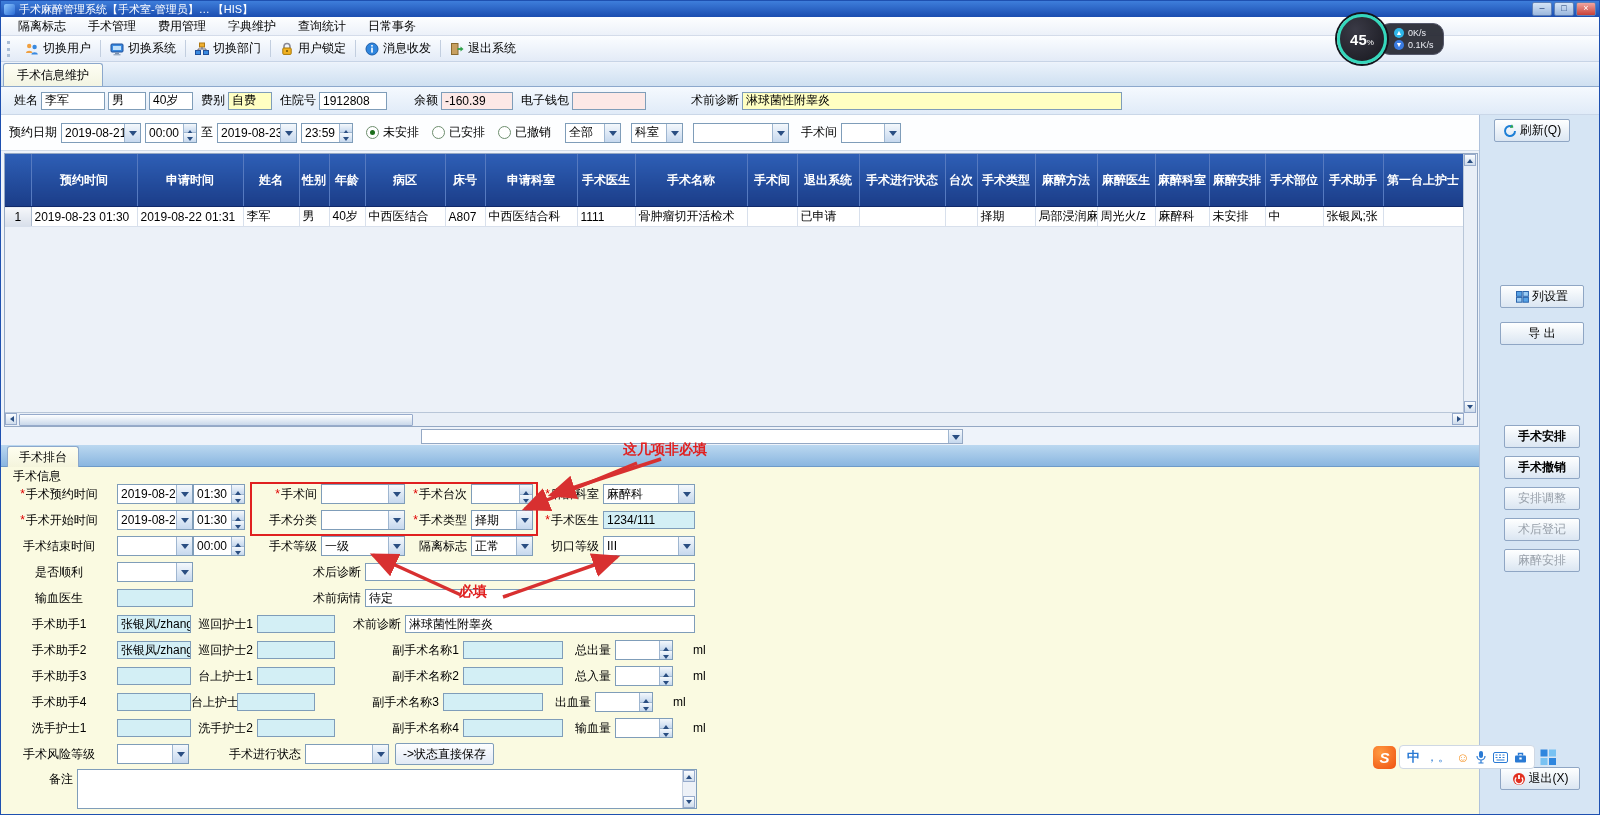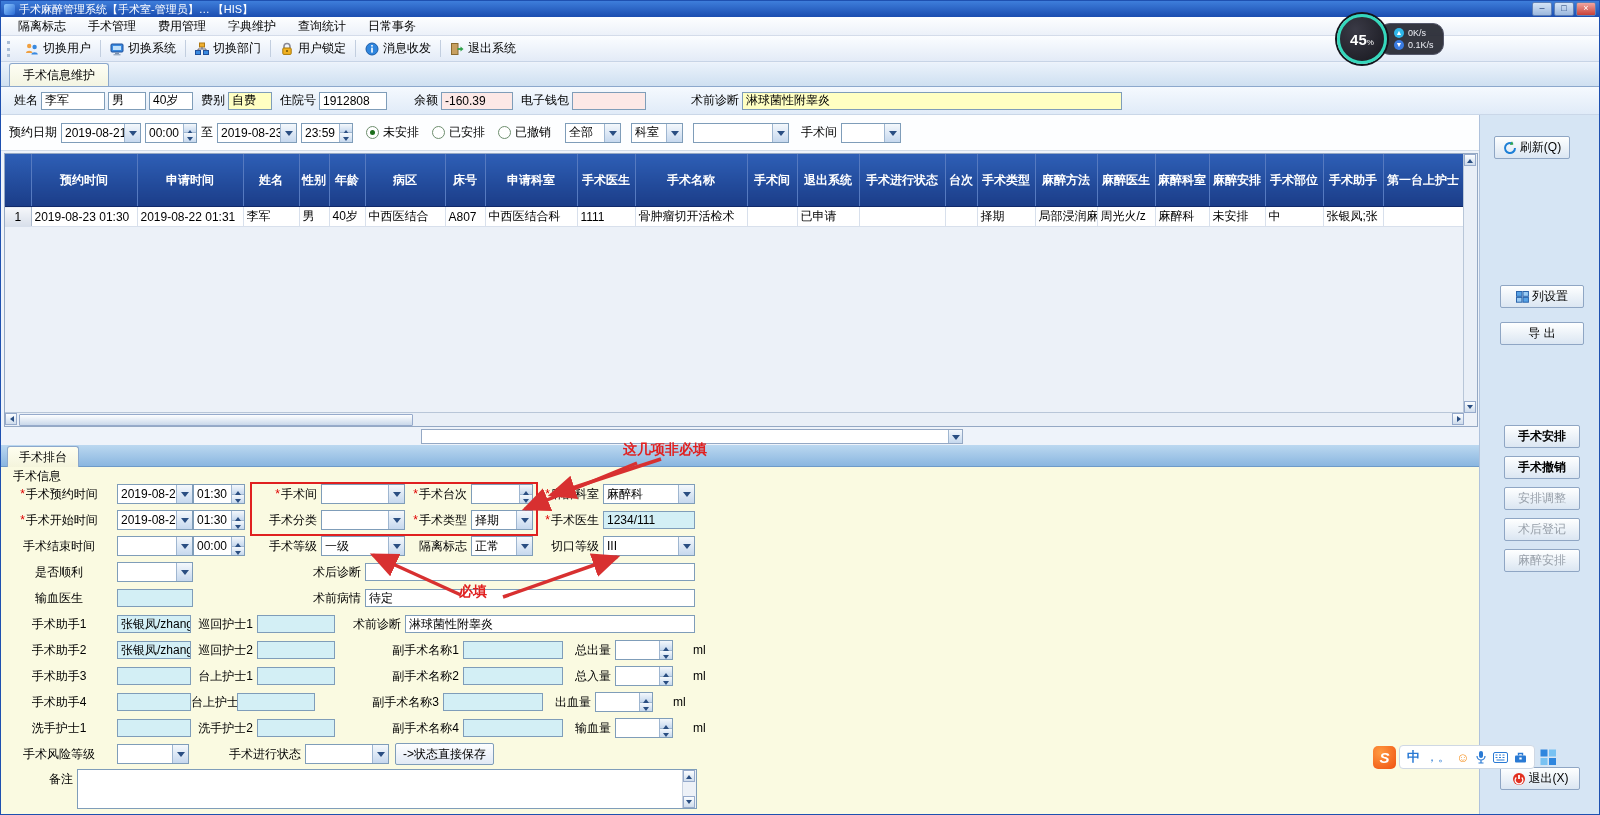--- a/index.html
+++ b/index.html
@@ -32,21 +32,21 @@
                 border:3px solid #35D8BC;box-shadow:0 0 0 2px #14141B;color:#fff;display:flex;align-items:center;
                 justify-content:center;font-weight:bold;font-size:15px;z-index:2;}
   .gauge-circle small{font-size:8px;font-weight:normal;margin-top:6px;}
   .gauge-pill{margin-left:-8px;background:rgba(38,40,50,.93);border:1px solid #55586A;border-radius:11px;
               padding:4px 9px 4px 14px;color:#EDEFF5;font-size:9px;display:flex;flex-direction:column;gap:2px;justify-content:flex-end;}
   .g-row{display:flex;align-items:center;gap:4px;white-space:nowrap;}
   .g-ico{width:10px;height:10px;border-radius:50%;color:#fff;font-size:7px;line-height:10px;text-align:center;flex:none;}
   .g-up{background:#2FB7E8;} .g-dn{background:#3A7BE0;}
   
   .tabstrip{position:absolute;top:62px;left:0;width:100%;height:24px;background:linear-gradient(#EAF2FB,#CFE0F1);
-            border-bottom:1px solid #8CA8CC;display:flex;align-items:center;padding-left:8px;box-sizing:border-box;}
+            border-bottom:1px solid #8CA8CC;display:flex;align-items:center;padding-left:2px;box-sizing:border-box;}
   .tab{height:22px;line-height:22px;padding:0 13px;background:linear-gradient(#FEFEF4,#F3F4E2);
        border:1px solid #8CA8CC;border-bottom:none;border-radius:3px 3px 0 0;}
   
   .patientbar{position:absolute;top:86px;left:0;width:100%;height:28px;background:linear-gradient(#F5F9FE,#E0EBF8);
               border-bottom:1px solid #CAD7E8;display:flex;align-items:center;padding-left:8px;box-sizing:border-box;gap:3px;}
   .plabel{margin-left:5px;white-space:nowrap;}
   .tb{height:18px;border:1px solid #7F9DB9;background:#fff;display:inline-flex;align-items:center;
       padding:0 3px;box-sizing:border-box;white-space:nowrap;overflow:hidden;}
   .tb.cyan{background:#D3EFF5;} .tb.yellow{background:#FFFFC2;} .tb.pink{background:#FCE8E6;}
   
@@ -637,21 +637,21 @@
       <line x1="660" y1="14" x2="550" y2="50" stroke="#D83030" stroke-width="3.5" marker-end="url(#ah)"></line>
       <line x1="636" y1="18" x2="524" y2="64" stroke="#D83030" stroke-width="3.5" marker-end="url(#ah)"></line>
       <line x1="460" y1="150" x2="372" y2="110" stroke="#D83030" stroke-width="3.5" marker-end="url(#ah)"></line>
       <line x1="502" y1="152" x2="616" y2="112" stroke="#D83030" stroke-width="3.5" marker-end="url(#ah)"></line>
     </svg>
     <div class="note" style="left:622px;top:-4px">这几项非必填</div>
     <div class="note" style="left:458px;top:138px">必填</div>
   </div>
 
   <div class="right-panel">
-    <div class="pbtn" style="top:21px;left:14px;width:76px">
+    <div class="pbtn" style="top:4px;left:14px;width:76px">
       <svg width="14" height="14" viewBox="0 0 14 14">
         <path d="M12 7a5 5 0 1 1-2.2-4.1" fill="none" stroke="#1D7FD6" stroke-width="2"></path>
         <path d="M9 0.2l1.4 3.4-3.6.4z" fill="#2FA84A"></path>
         </svg>
       <span>刷新(Q)</span>
     </div>
     <div class="pbtn" style="top:170px;width:84px;left:20px">
       <svg width="13" height="12" viewBox="0 0 13 12">
         <rect x="0.5" y="0.5" width="5.4" height="4.8" fill="#57A2E6" stroke="#2A64AC"></rect>
         <rect x="7" y="0.5" width="5.4" height="4.8" fill="#9CCCF4" stroke="#2A64AC"></rect>

